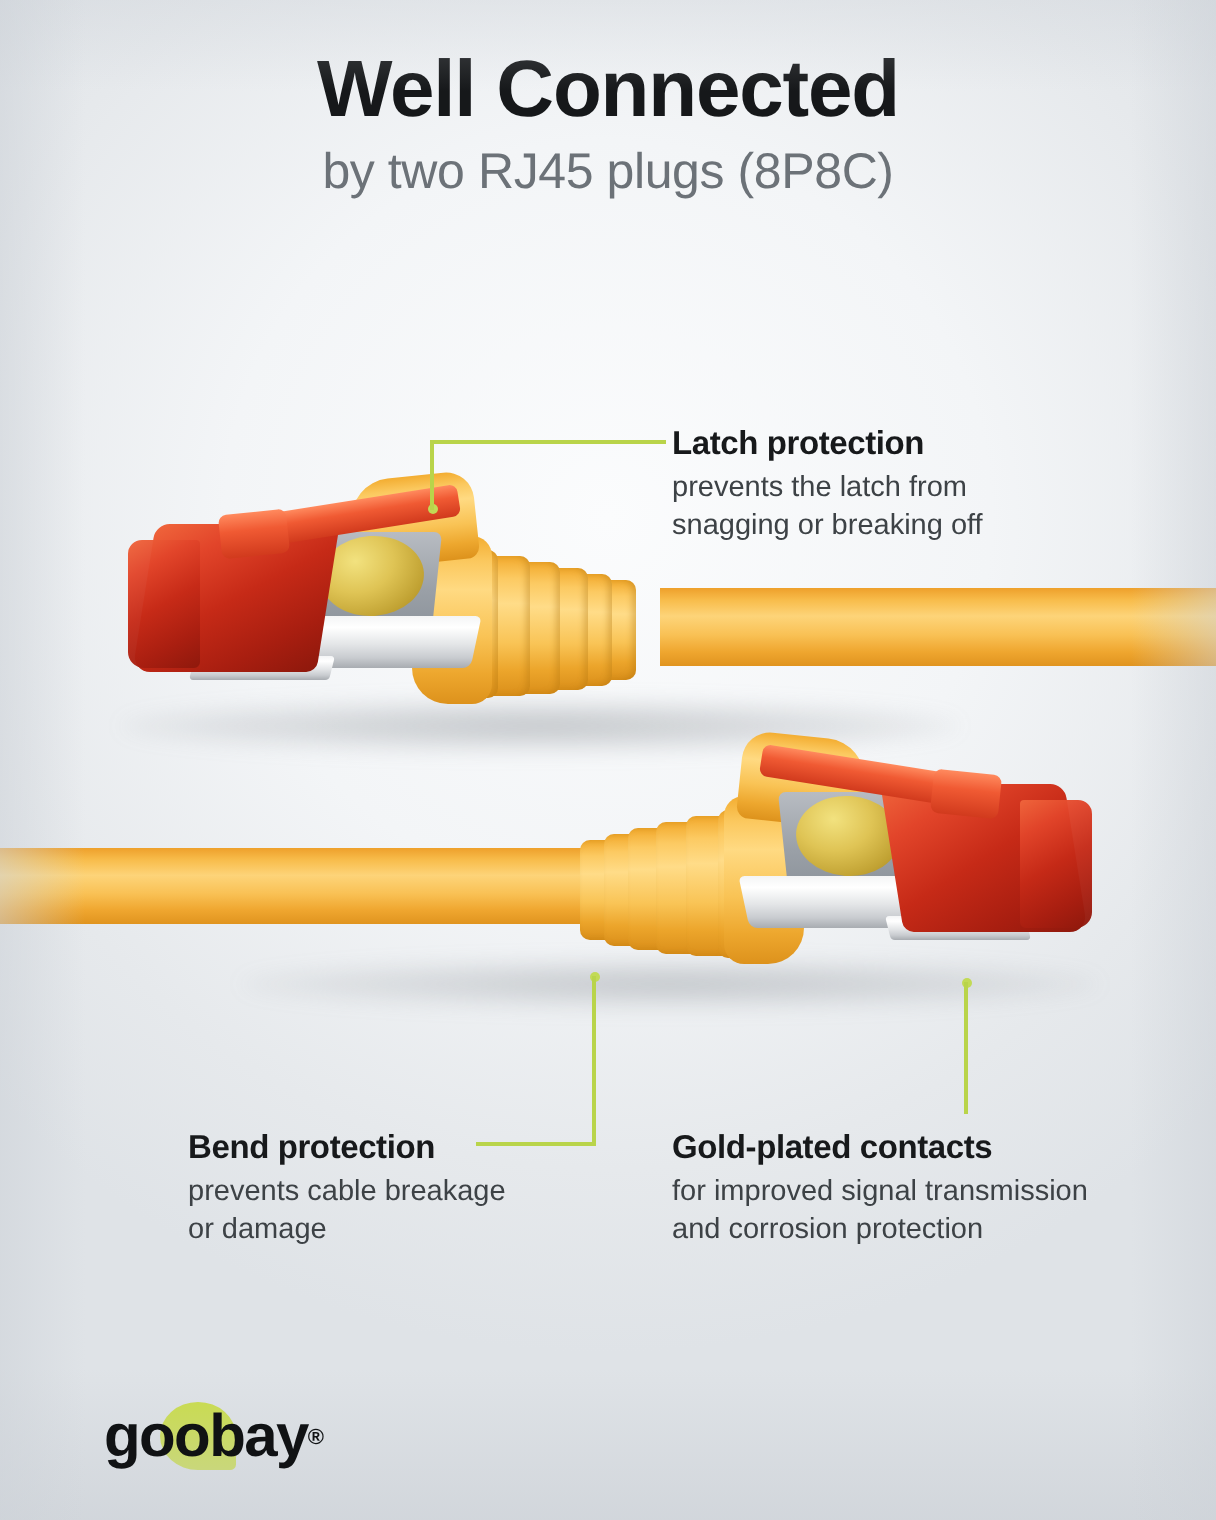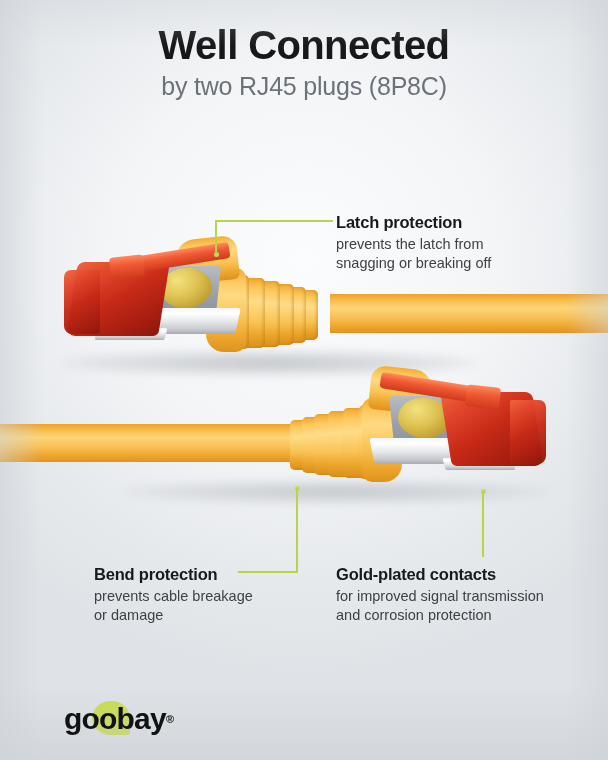--- a/index.html
+++ b/index.html
@@ -129,21 +129,21 @@
     white-space: nowrap;
   }
 
   #callout-latch { left: 336px; top: 211px; }
   #callout-bend  { left: 94px;  top: 563px; }
   #callout-gold  { left: 336px; top: 563px; }
 
   
   .logo {
     position: absolute;
-    left: 64px;
+    left: 52px;
     top: 703px;
     height: 34px;
     text-decoration: underline;
   }
   .logo-wrap {
     position: relative;
     display: inline-block;
   }
   .logo-blob {
     position: absolute;

